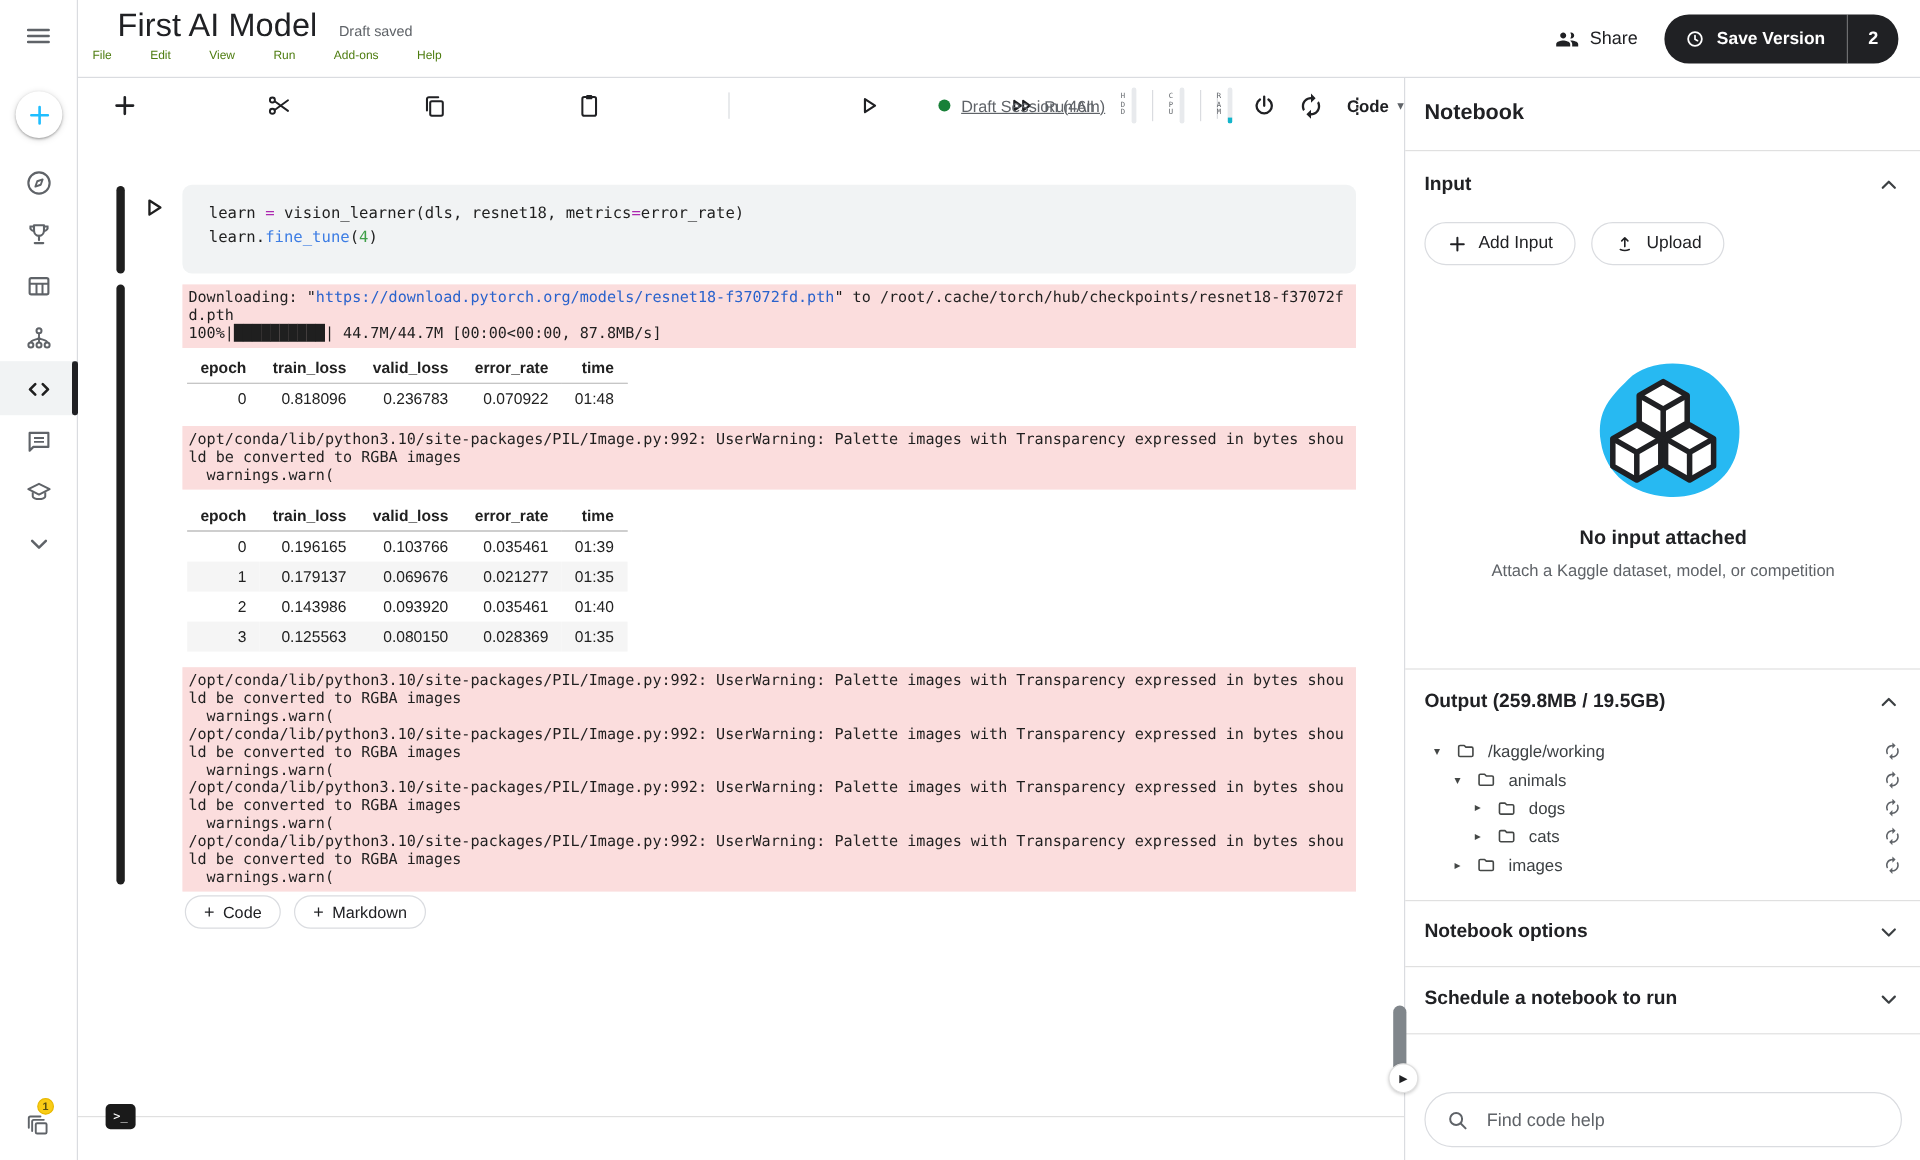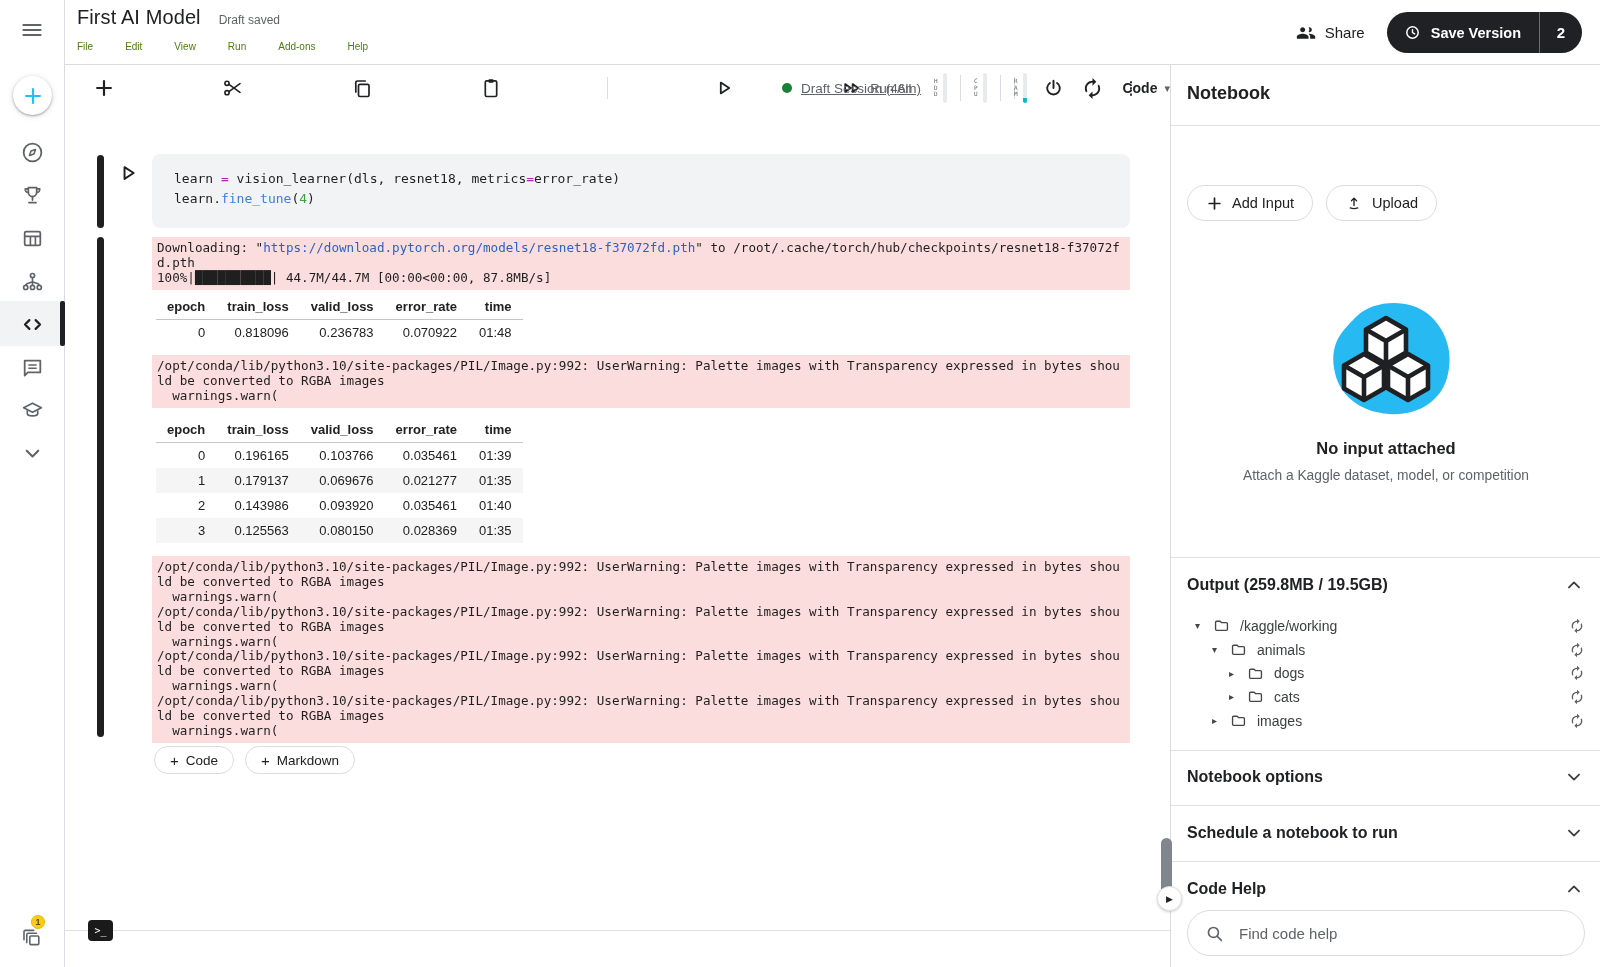--- a/index.html
+++ b/index.html
@@ -15,21 +15,21 @@
   .create-btn { position:absolute; left:13px; top:76px; width:39px; height:39px; border-radius:50%; background:#fff;
     box-shadow:0 1px 2px rgba(0,0,0,.3), 0 1px 6px rgba(0,0,0,.15); display:flex; align-items:center; justify-content:center; color:#20beff; }
   .active-tile { position:absolute; left:0; top:301px; width:64px; height:45px; background:#f1f3f4; }
   .active-bar { position:absolute; right:-1px; top:301px; width:5px; height:45px; background:#202124; border-radius:2px; z-index:5;}
   .rail-badge { position:absolute; left:31px; top:915px; width:14px; height:14px; border-radius:50%; background:#f9cc16; border:1px solid #e8b800;
     font-size:9px; line-height:12px; text-align:center; color:#574e10; font-weight:700; z-index:2;}
 
   
   .header { position:absolute; left:65px; top:0; right:0; height:65px; background:#fff; border-bottom:1px solid #dadce0; z-index:3; }
   .title-row { position:absolute; left:12px; top:6px; display:flex; align-items:baseline; gap:18px; }
-  .nb-title { font-size:20px; font-weight:500; letter-spacing:.1px; }
+  .nb-title { font-size:27px; font-weight:500; letter-spacing:.1px;margin-left:21px; }
   .autosave { font-size:12px; color:#5f6368; }
   .menu-row { position:absolute; left:12px; top:39px; display:flex; gap:32px; font-size:10px; color:#4d7c0f; }
   .menu-item { line-height:16px; }
   .header-right { position:absolute; right:18px; top:12px; display:flex; align-items:center; gap:22px; }
   .share-btn { display:flex; align-items:center; gap:9px; font-size:15px; font-weight:500; color:#202124; }
   .save-pill { display:flex; align-items:stretch; background:#202124; color:#fff; border-radius:21px; height:41px; overflow:hidden; }
   .save-main { display:flex; align-items:center; gap:9px; padding:0 18px 0 16px; font-size:14.5px; font-weight:700; }
   .save-div { width:1px; background:rgba(255,255,255,.35); }
   .save-count { display:flex; align-items:center; justify-content:center; width:42px; font-size:15px; font-weight:700; }
 
@@ -512,20 +512,28 @@
 
   <div class="scroll-thumb" data-interactable="true"></div>
   <div class="expand-toggle" data-interactable="true">
       <span data-interactable="false">▶</span>
     </div>
 
   <aside class="panel" data-interactable="false">
     <div class="panel-title" data-interactable="false">Notebook</div>
     <div class="hr" style="top:60px" data-interactable="false"></div>
 
+    <div class="sec-head" style="top:71px" data-interactable="true">
+      <span class="sec-label" data-interactable="false">Input</span>
+      <span class="icon chev chev-up" data-interactable="true">
+          <svg width="22" height="22">
+            <use href="#i-chev"></use>
+          </svg>
+        </span>
+    </div>
 
     <div class="input-actions">
       <div class="panel-pill" data-interactable="true">
         <span class="icon" style="color:#202124" data-interactable="false">
             <svg width="17" height="17">
               <use href="#i-plus"></use>
             </svg>
           </span>
         <span data-interactable="false">Add Input</span>
       </div>
@@ -651,28 +659,20 @@
     <div class="hr" style="top:740px" data-interactable="false"></div>
     <div class="sec-head" style="top:750px" data-interactable="true">
       <span class="sec-label" data-interactable="false">Schedule a notebook to run</span>
       <span class="icon chev" data-interactable="true">
           <svg width="22" height="22">
             <use href="#i-chev"></use>
           </svg>
         </span>
     </div>
     <div class="hr" style="top:796px" data-interactable="false"></div>
-    <div class="sec-head" style="top:806px" data-interactable="true">
-      <span class="sec-label" data-interactable="false">Code Help</span>
-      <span class="icon chev chev-up" data-interactable="true">
-          <svg width="22" height="22">
-            <use href="#i-chev"></use>
-          </svg>
-        </span>
-    </div>
 
     <div class="searchbox" data-interactable="true">
       <span class="icon" data-interactable="false">
           <svg width="21" height="21">
             <use href="#i-search"></use>
           </svg>
         </span>
       <input type="text" data-interactable="true" placeholder="Find code help" style="">
     </div>
   </aside>

